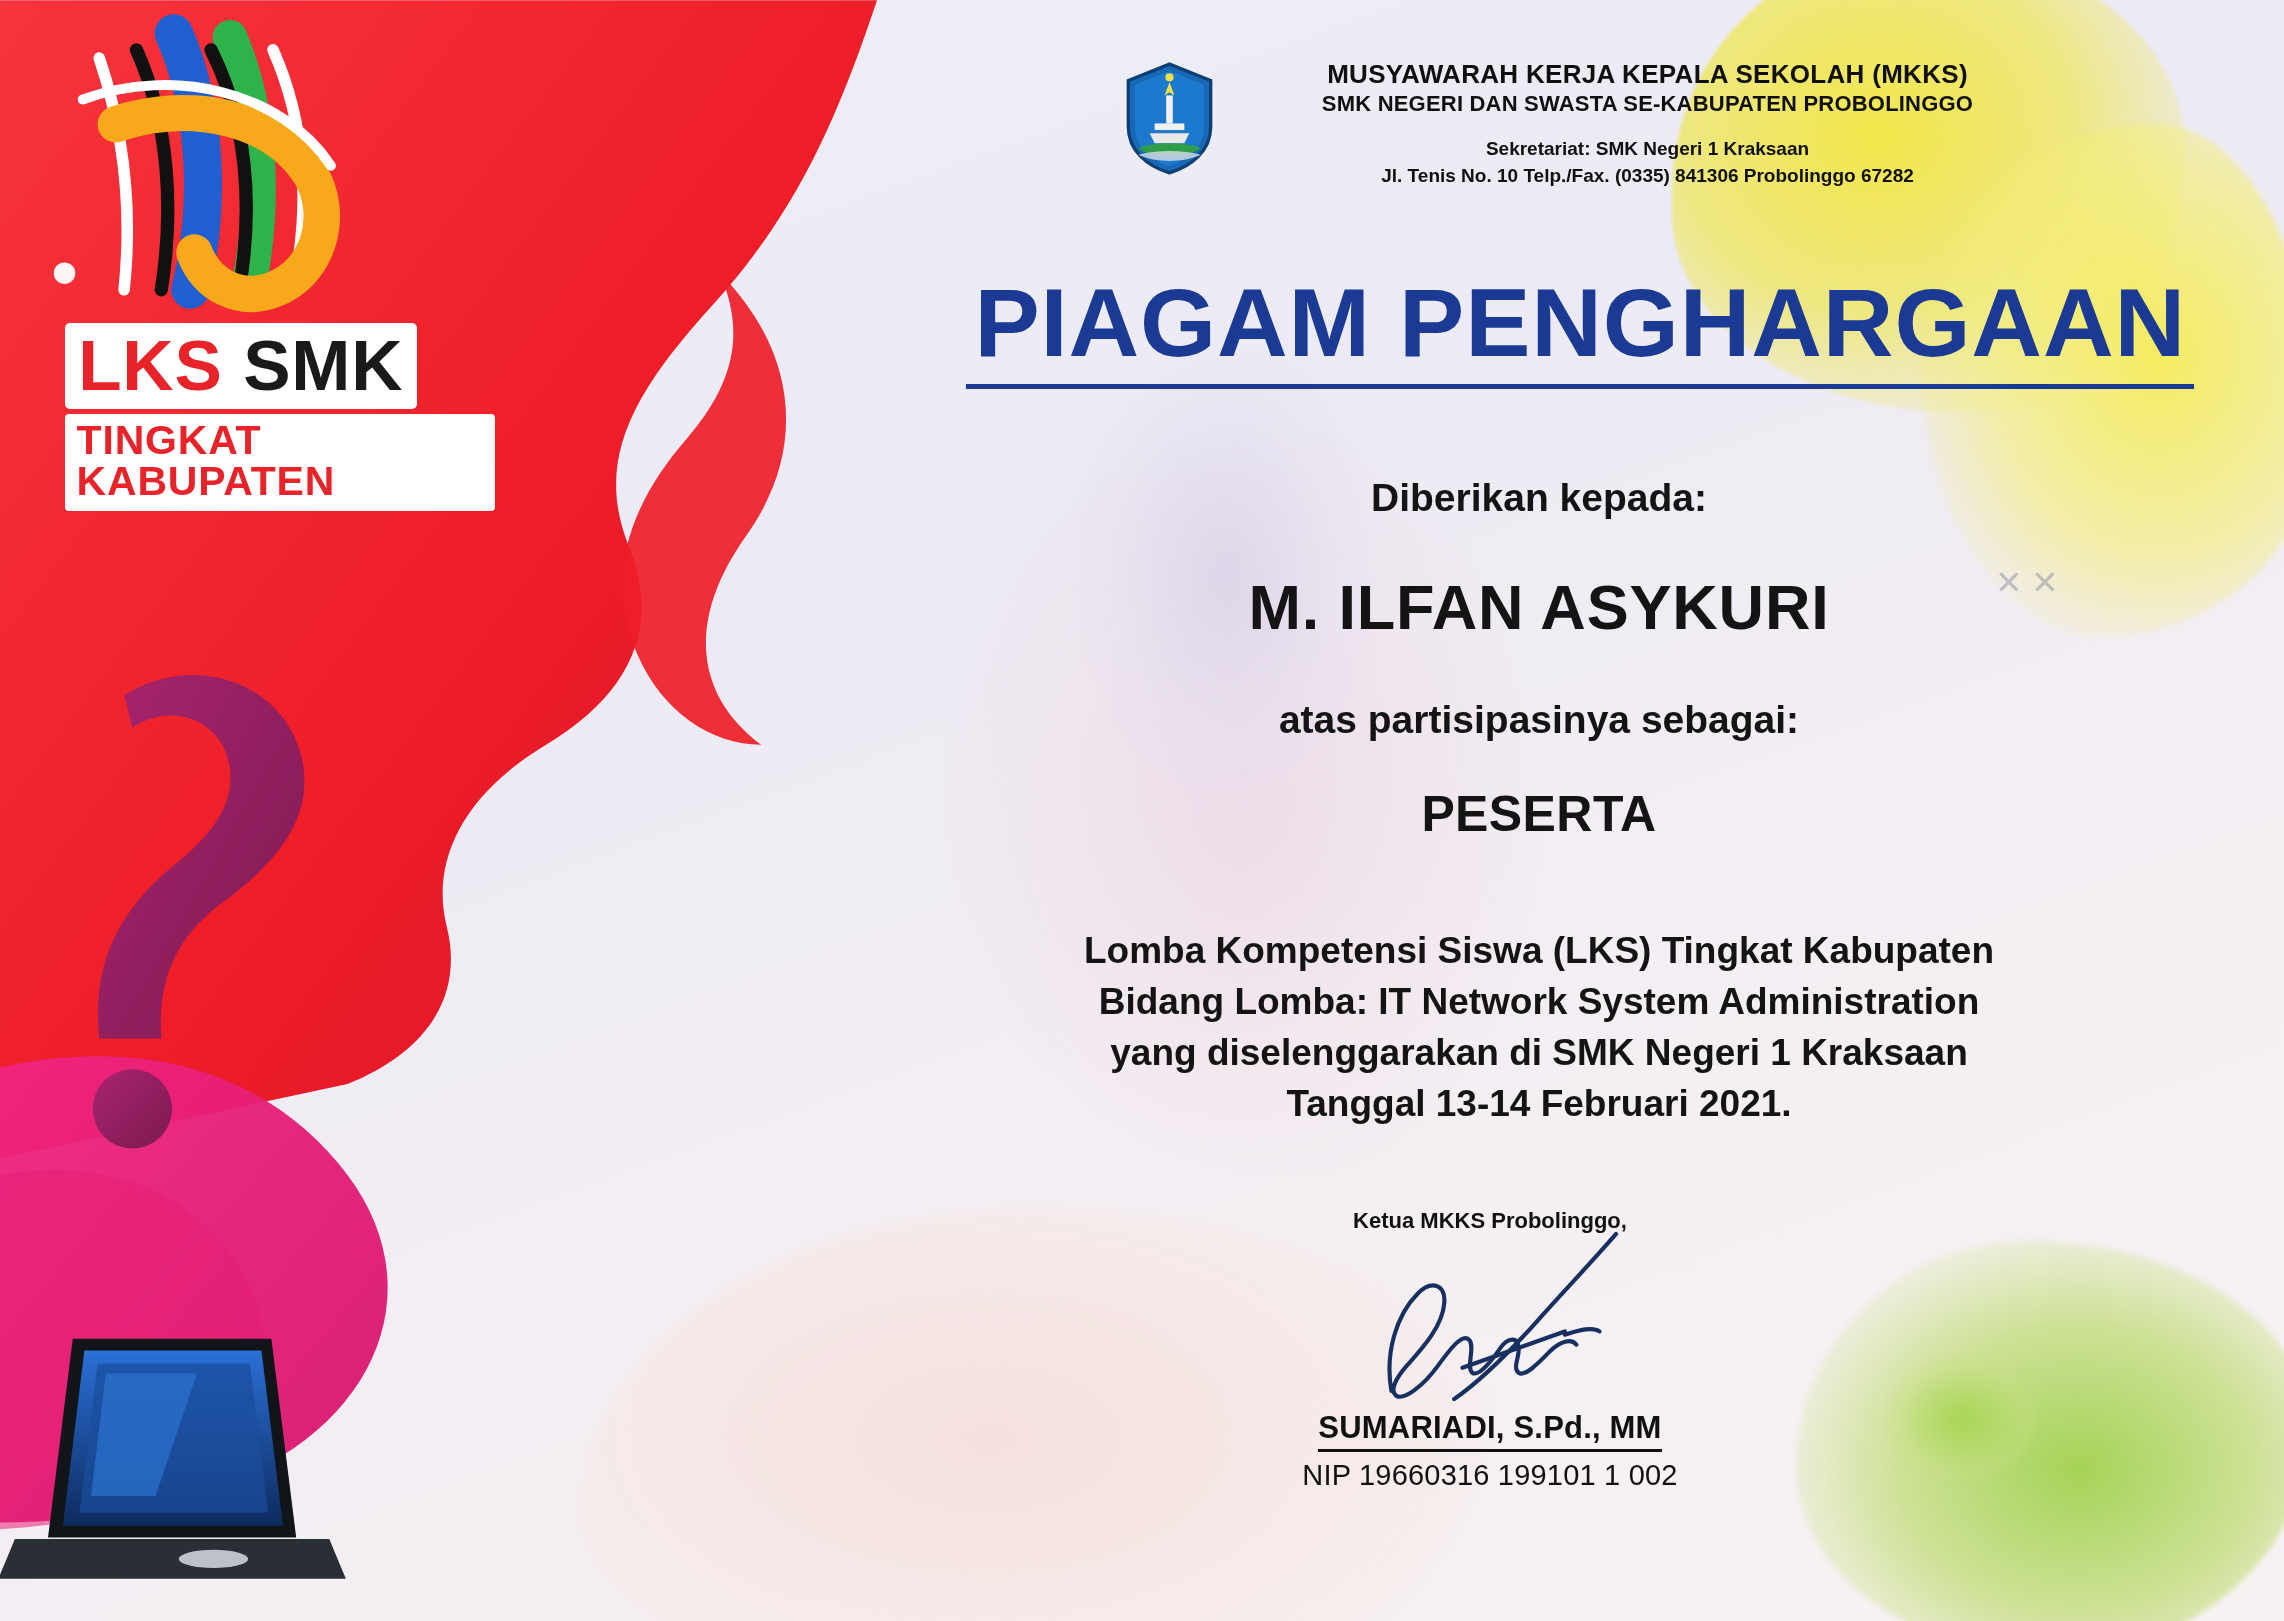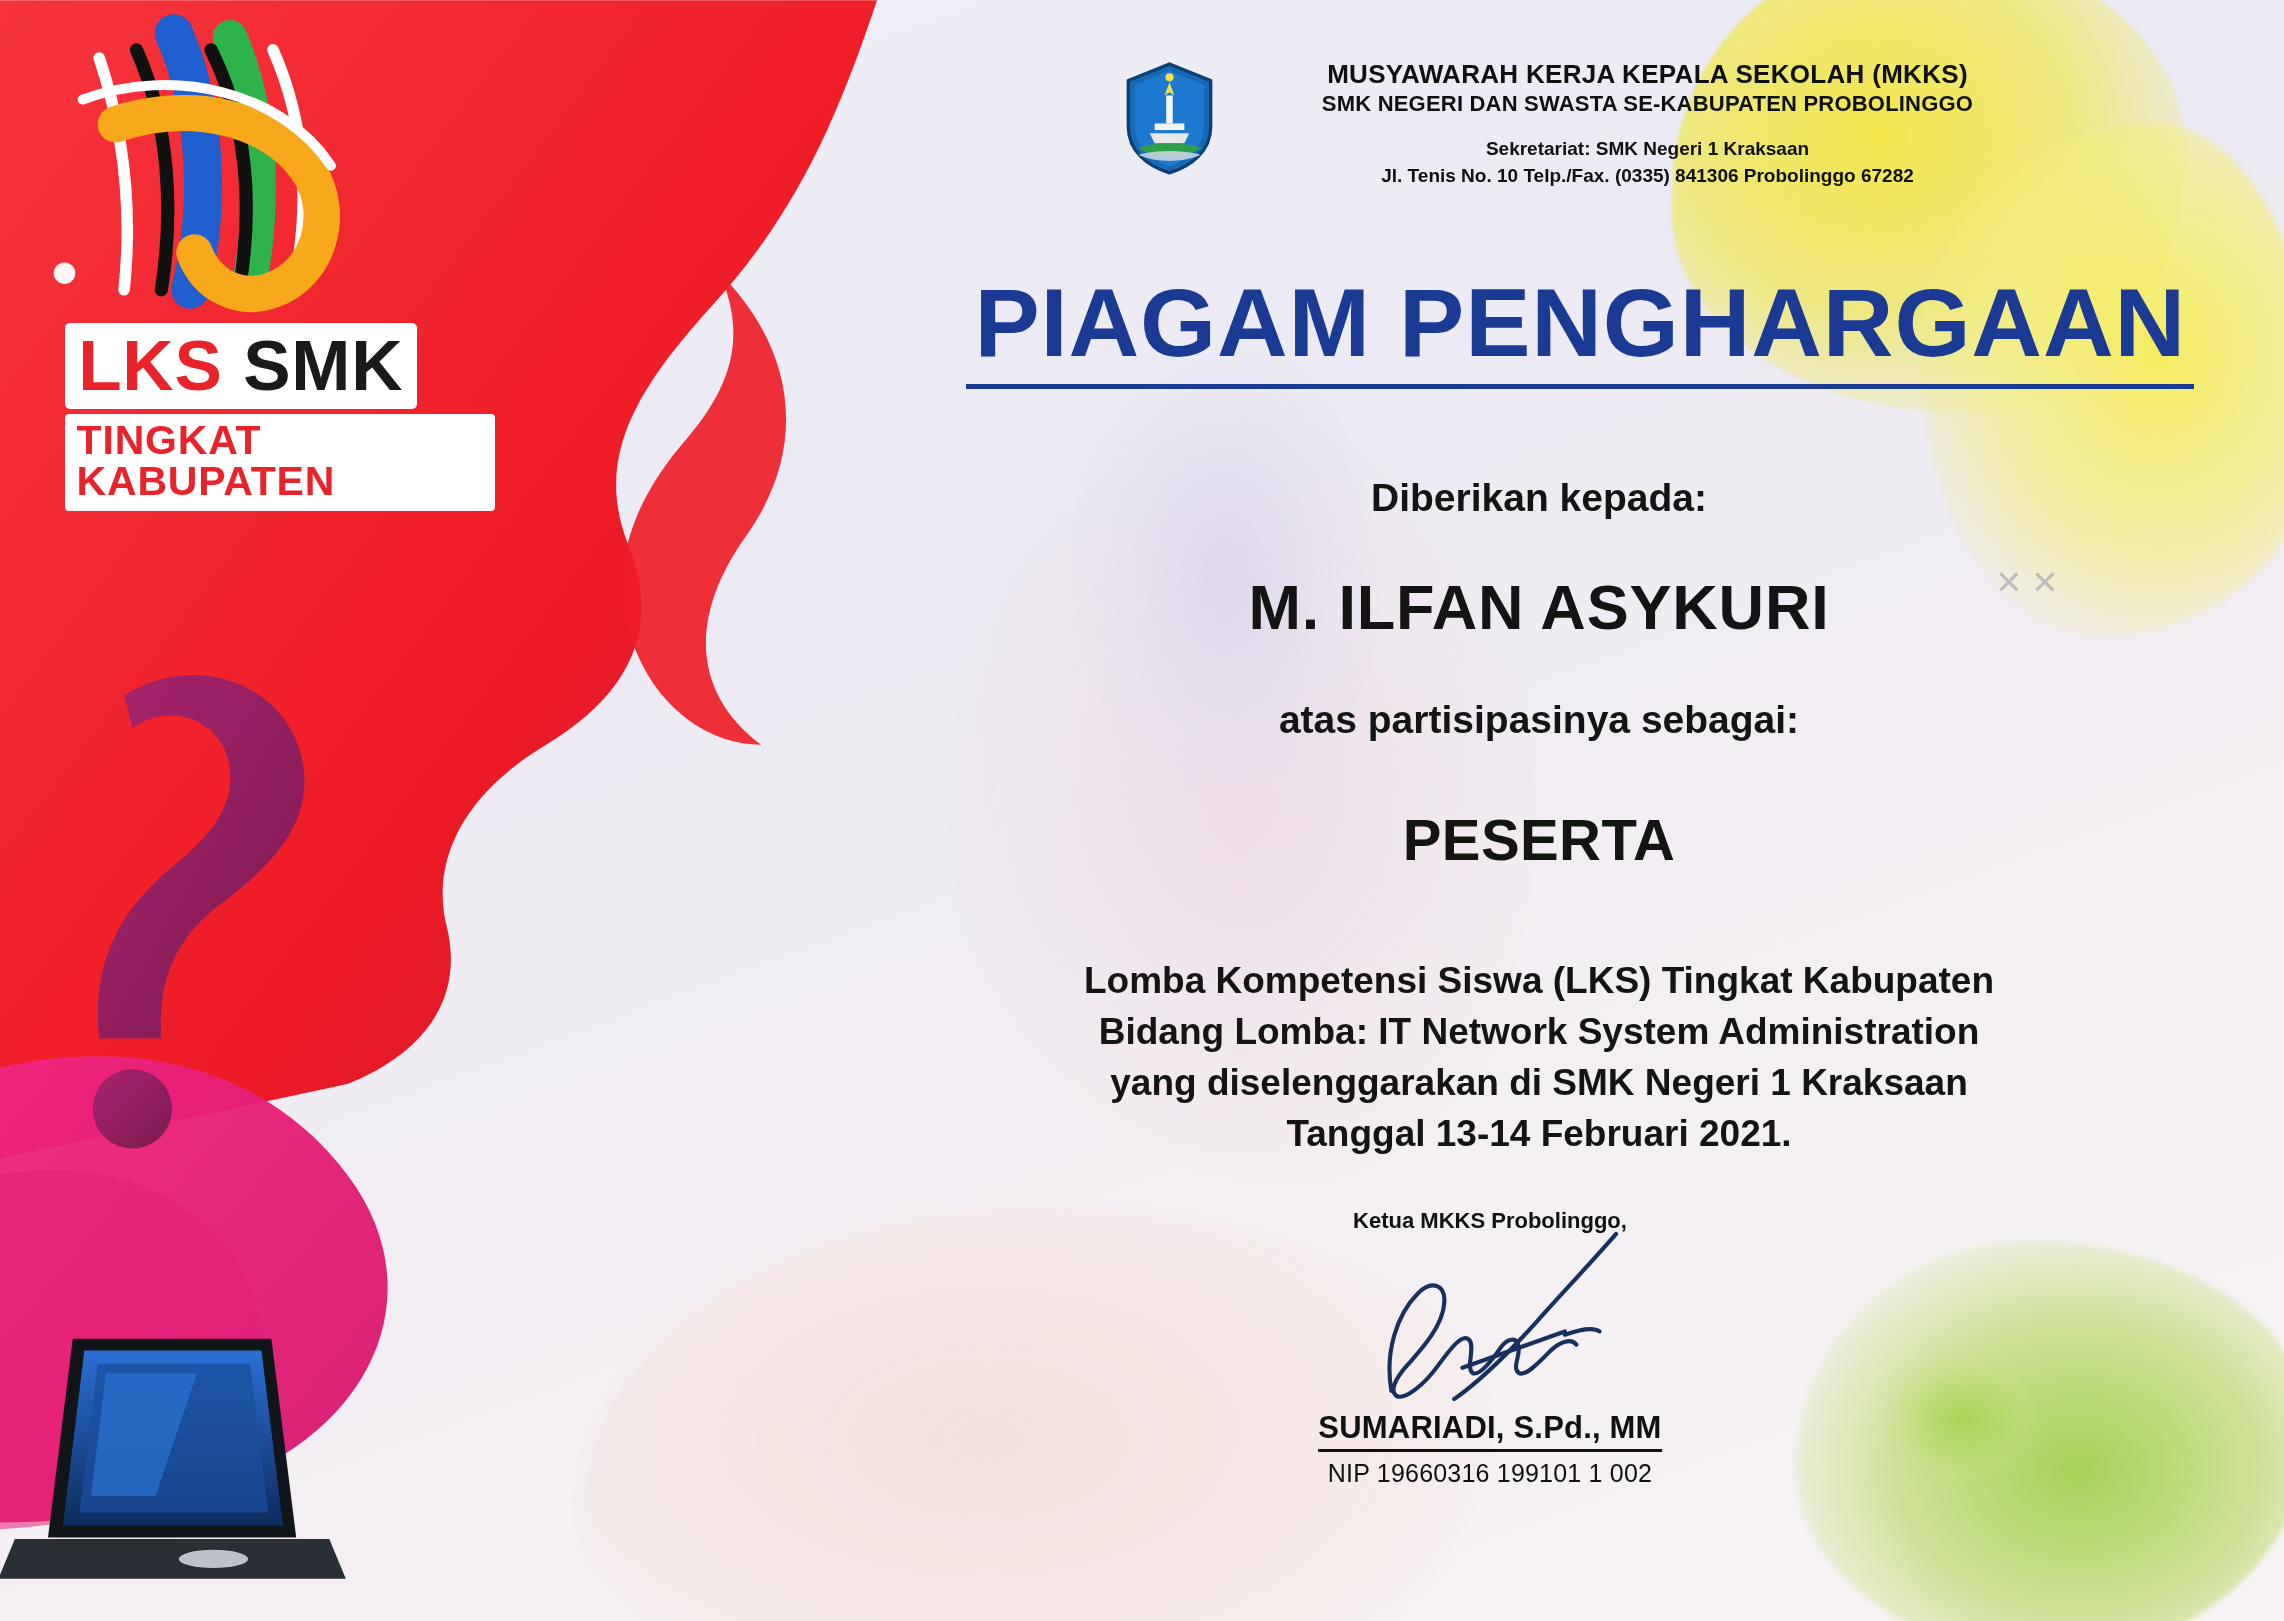--- a/index.html
+++ b/index.html
@@ -175,21 +175,21 @@
   .line-given {
     font-weight: 700; font-size: 39px; margin-top: 13.2px;
   }
   .recipient {
     font-weight: 700; font-size: 63px; letter-spacing: 0.8px; margin-top: 51px;
   }
   .line-as {
     font-weight: 700; font-size: 39px; margin-top: 55px;
   }
   .role {
-    font-weight: 700; font-size: 58px; letter-spacing: 0.4px; margin-top: 64px;
+    font-weight: 700; font-size: 50px; letter-spacing: 0.4px; margin-top: 43px;
   }
   .event {
     margin-top: 82px;
     font-weight: 700;
     font-size: 37px;
     line-height: 1.38;
     color: #141414;
   }
 
   
@@ -202,21 +202,21 @@
   }
   .sign-title { font-weight: 700; font-size: 22px; }
   .sign-svg { margin: -5px 0 -11.6px 0; }
   .sign-name {
     font-weight: 700; font-size: 31px;
     display: inline-block;
     border-bottom: 3.3px solid #111;
     padding-bottom: 2.5px;
     letter-spacing: 0.2px;
   }
-  .sign-nip { font-weight: 400; font-size: 25px; margin-top: 7.4px; letter-spacing: 0.2px; }
+  .sign-nip { font-weight: 400; font-size: 29px; margin-top: 7.4px; letter-spacing: 0.2px; }
 </style>
 </head>
 <body>
 
 <div id="certificate">
 
   <div class="blob blob-yellow-1"></div>
   <div class="blob blob-yellow-2"></div>
   <div class="blob blob-green-right"></div>
   <div class="blob blob-green-small"></div>

